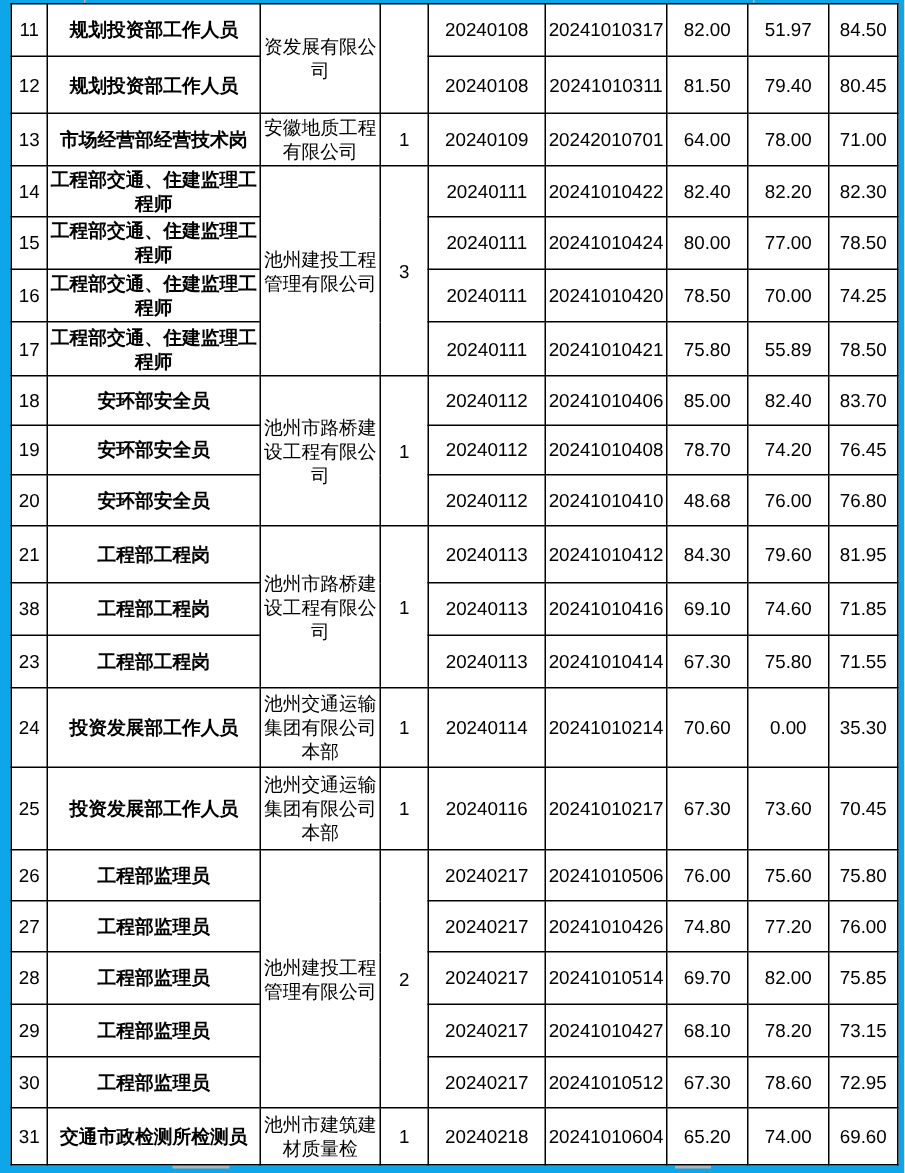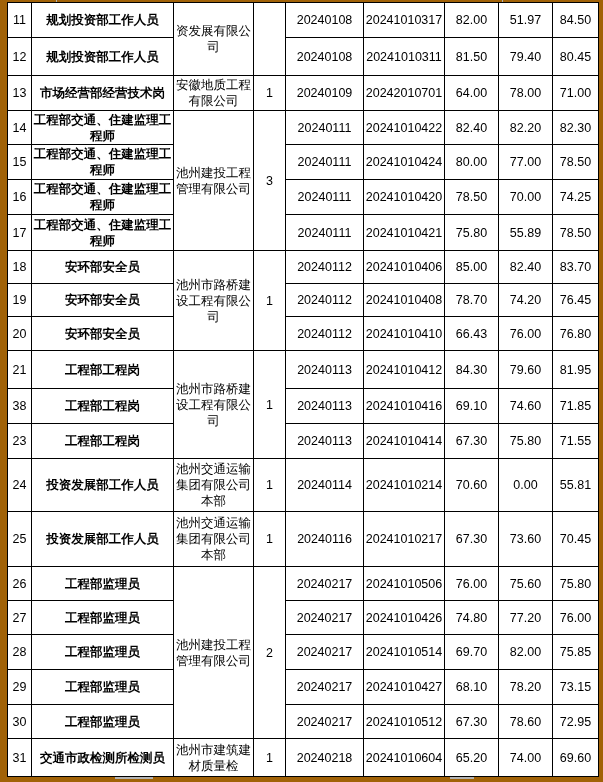--- a/index.html
+++ b/index.html
@@ -4,21 +4,21 @@
 <style>
   html, body {
     margin: 0;
     padding: 0;
     background: #ffffff;
   }
   .page {
     position: relative;
     width: 603px;
     height: 782px;
-    background: #a16207;
+    background: #0ea5e9;
     overflow: hidden;
     font-family: "Liberation Sans", sans-serif;
     color: #000;
   }
   table.score-table {
     position: absolute;
     left: 7px;
     top: 2px;
     width: 591px;
     border-collapse: collapse;
@@ -158,21 +158,21 @@
         <td class="c-id">20241010408</td>
         <td class="c-s">78.70</td>
         <td class="c-s">74.20</td>
         <td class="c-s">76.45</td>
       </tr>
       <tr style="height:34px">
         <td class="c-no">20</td>
         <td class="c-pos">安环部安全员</td>
         <td class="c-date">20240112</td>
         <td class="c-id">20241010410</td>
-        <td class="c-s">66.43</td>
+        <td class="c-s">48.68</td>
         <td class="c-s">76.00</td>
         <td class="c-s">76.80</td>
       </tr>
       <tr style="height:38px">
         <td class="c-no">21</td>
         <td class="c-pos">工程部工程岗</td>
         <td class="c-comp" rowspan="3">池州市路桥建设工程有限公司</td>
         <td class="c-cnt" rowspan="3">1</td>
         <td class="c-date">20240113</td>
         <td class="c-id">20241010412</td>
@@ -200,21 +200,21 @@
       </tr>
       <tr style="height:53px">
         <td class="c-no">24</td>
         <td class="c-pos">投资发展部工作人员</td>
         <td class="c-comp">池州交通运输集团有限公司本部</td>
         <td class="c-cnt">1</td>
         <td class="c-date">20240114</td>
         <td class="c-id">20241010214</td>
         <td class="c-s">70.60</td>
         <td class="c-s">0.00</td>
-        <td class="c-s">55.81</td>
+        <td class="c-s">35.30</td>
       </tr>
       <tr style="height:55px">
         <td class="c-no">25</td>
         <td class="c-pos">投资发展部工作人员</td>
         <td class="c-comp">池州交通运输集团有限公司本部</td>
         <td class="c-cnt">1</td>
         <td class="c-date">20240116</td>
         <td class="c-id">20241010217</td>
         <td class="c-s">67.30</td>
         <td class="c-s">73.60</td>

